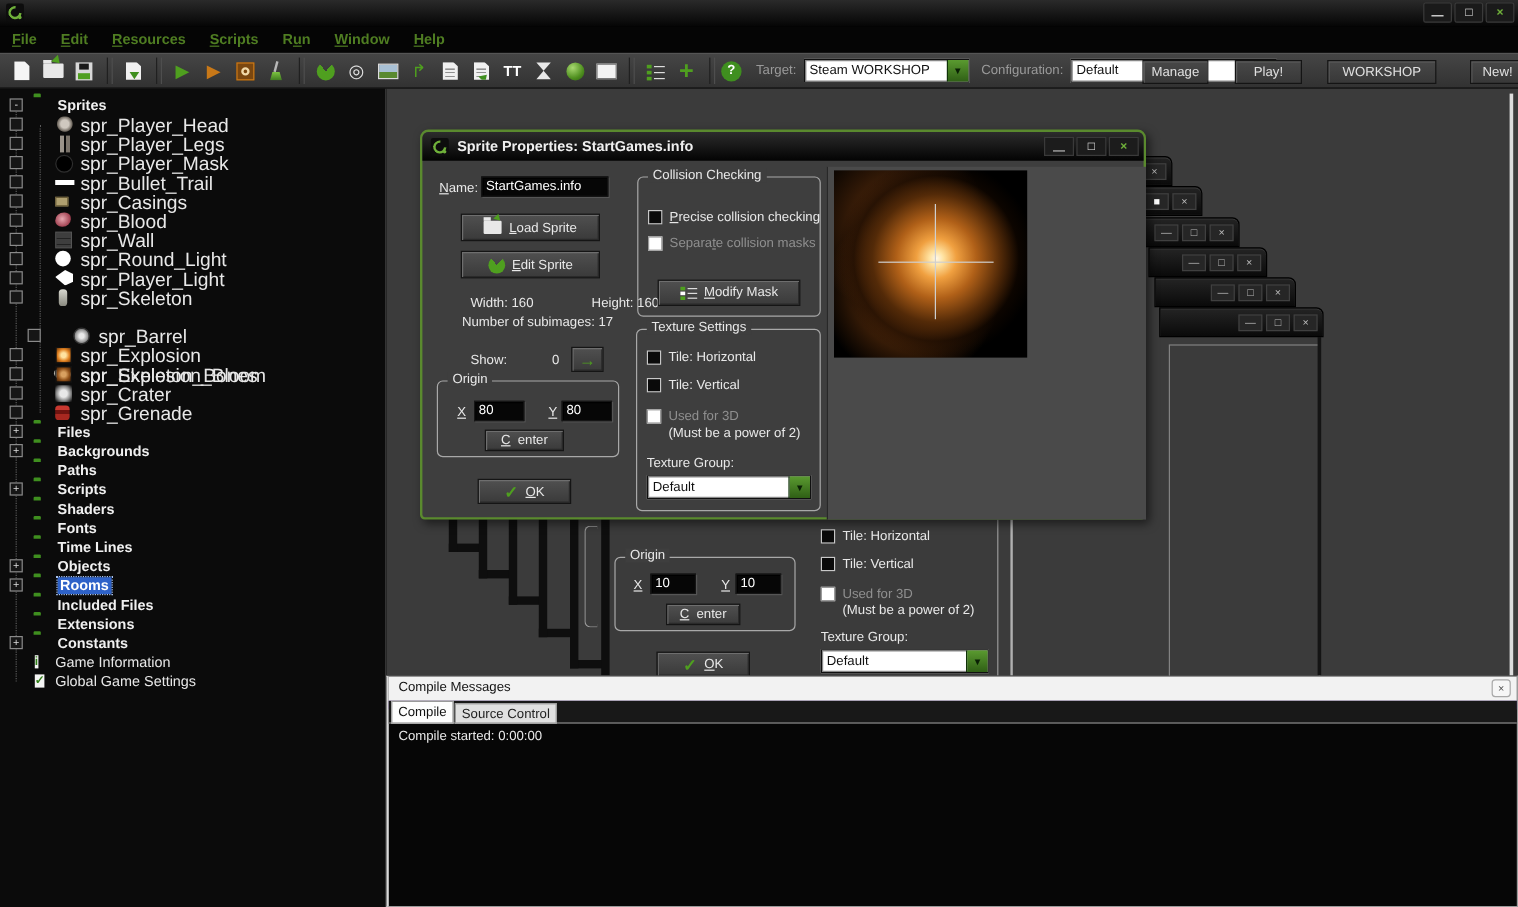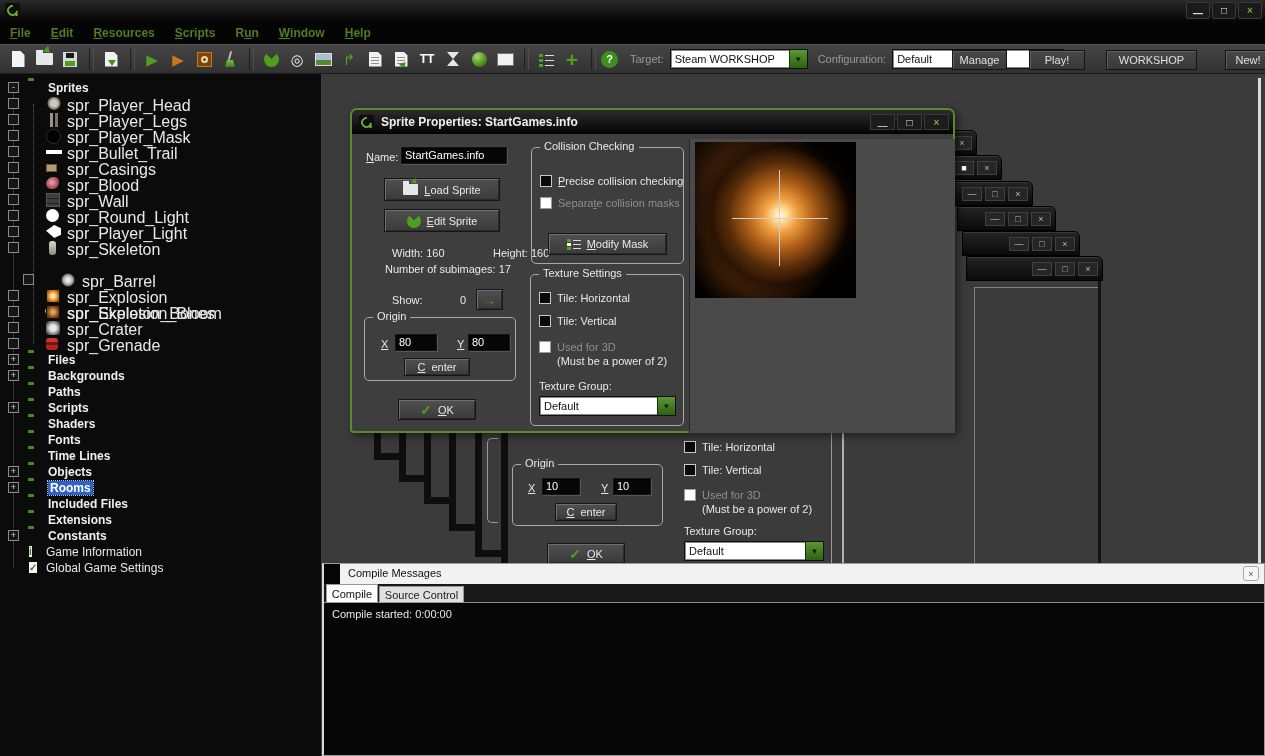--- a/index.html
+++ b/index.html
@@ -134,21 +134,21 @@
   .spriteimg{position:absolute;background:
      radial-gradient(circle at 53% 47%, #fff8e8 0%, #ffe2a0 5%, #f0a040 14%, #b06018 28%, #532a08 45%, rgba(20,8,0,.6) 58%, rgba(0,0,0,0) 70%),
      radial-gradient(circle at 40% 66%, rgba(170,85,20,.5) 22%, rgba(0,0,0,0) 52%),
      radial-gradient(circle at 32% 28%, rgba(150,75,20,.45) 18%, rgba(0,0,0,0) 48%),
      #000;}
   .xhair-h{position:absolute;background:#cfcfcf;height:1px;}
   .xhair-v{position:absolute;background:#cfcfcf;width:1px;}
 
   
   #compile{left:322px;top:563px;width:943px;height:193px;background:#060606;border:1px solid #9a9a9a;border-left:2px solid #d8d8d8;box-sizing:border-box;}
-  #cmp-header{position:absolute;left:16px;top:0;right:0;height:20px;background:#f2f2f2;border-bottom:7px solid #4c1d95;text-align:center;}
+  #cmp-header{position:absolute;left:0;top:0;right:0;height:20px;background:#f2f2f2;border-bottom:7px solid #4c1d95;text-align:center;}
   #cmp-title{position:absolute;left:8px;top:3px;color:#111;font-size:11px;}
   #cmp-close{position:absolute;right:5px;top:2px;width:16px;height:15px;background:#f6f6f6;border:1px solid #a8a8a8;border-radius:3px;color:#555;font-size:9px;display:flex;align-items:center;justify-content:center;box-sizing:border-box;}
   #cmp-tabrow{position:absolute;left:0;top:20px;right:0;height:19px;background:#181818;border-bottom:1px solid #8a8a8a;box-sizing:border-box;}
   .ctab{position:absolute;top:0;height:19px;display:flex;align-items:center;justify-content:center;font-size:11px;border:1px solid #999;box-sizing:border-box;}
   .ctab.active{background:#fdfdfd;color:#111;z-index:2;}
   .ctab.inactive{background:#e0e0e0;color:#222;top:2px;height:17px;}
   #cmp-msg{position:absolute;left:8px;top:44px;color:#e8e8e8;font-size:11px;}
 </style>
 </head>
 <body>

